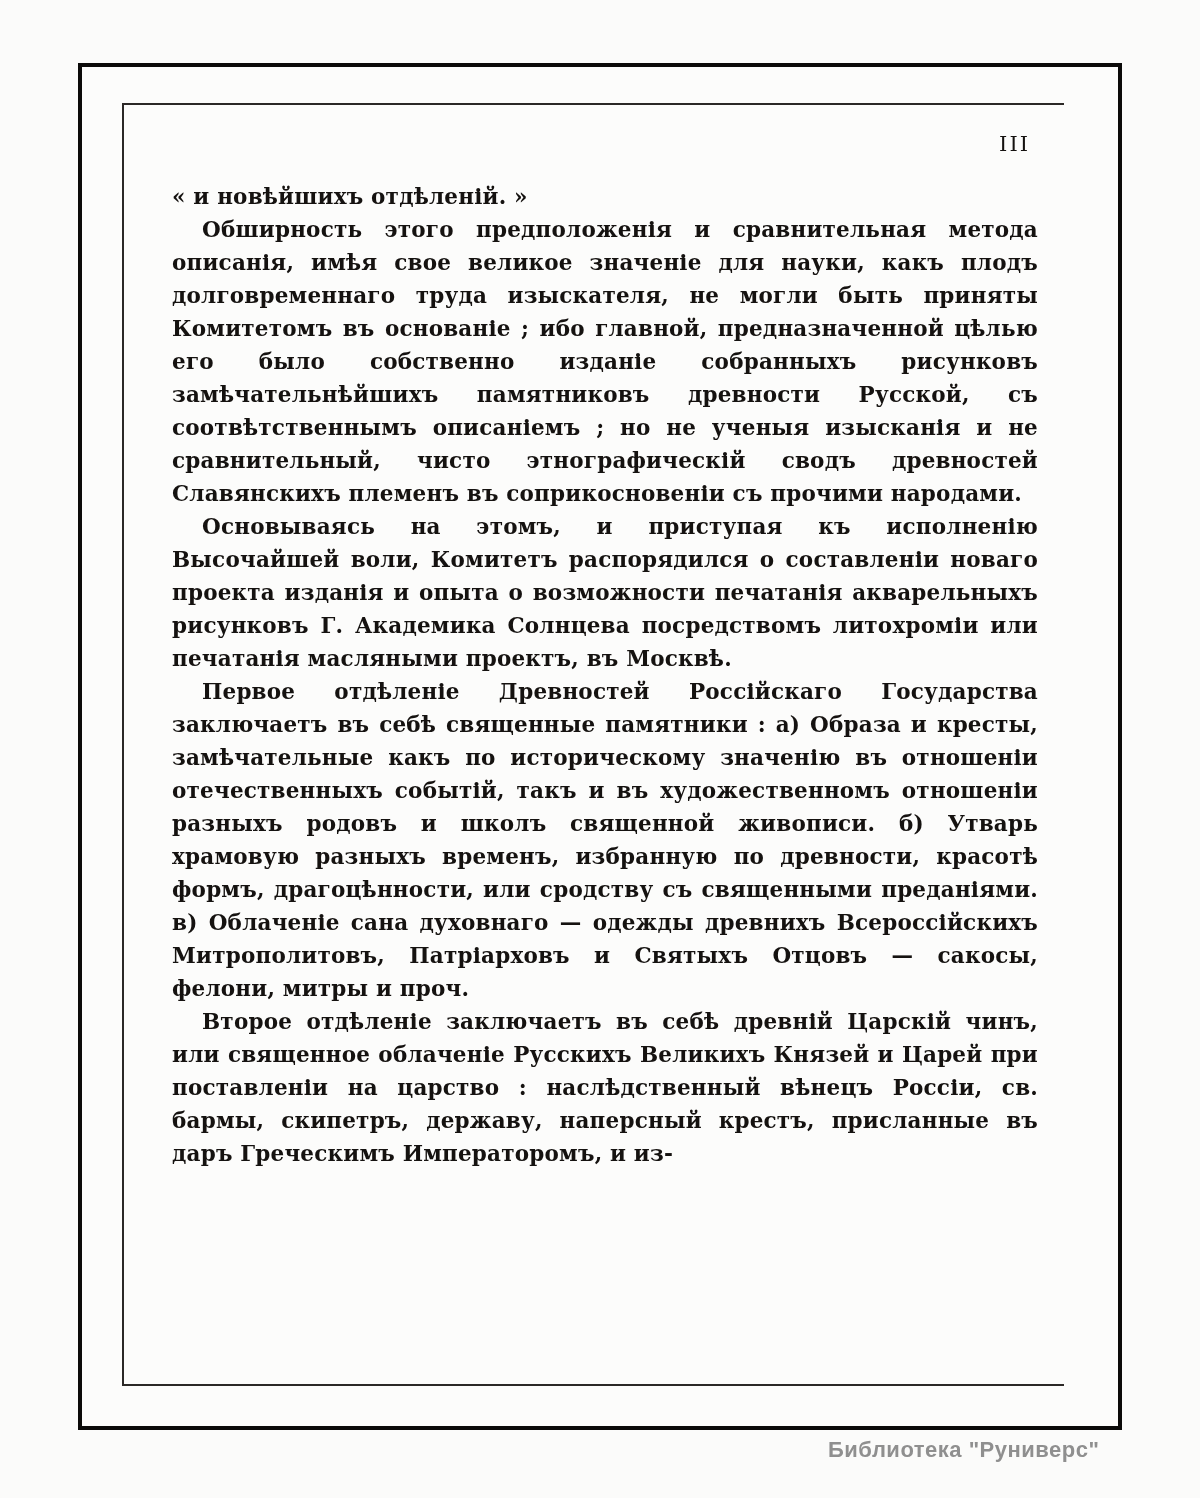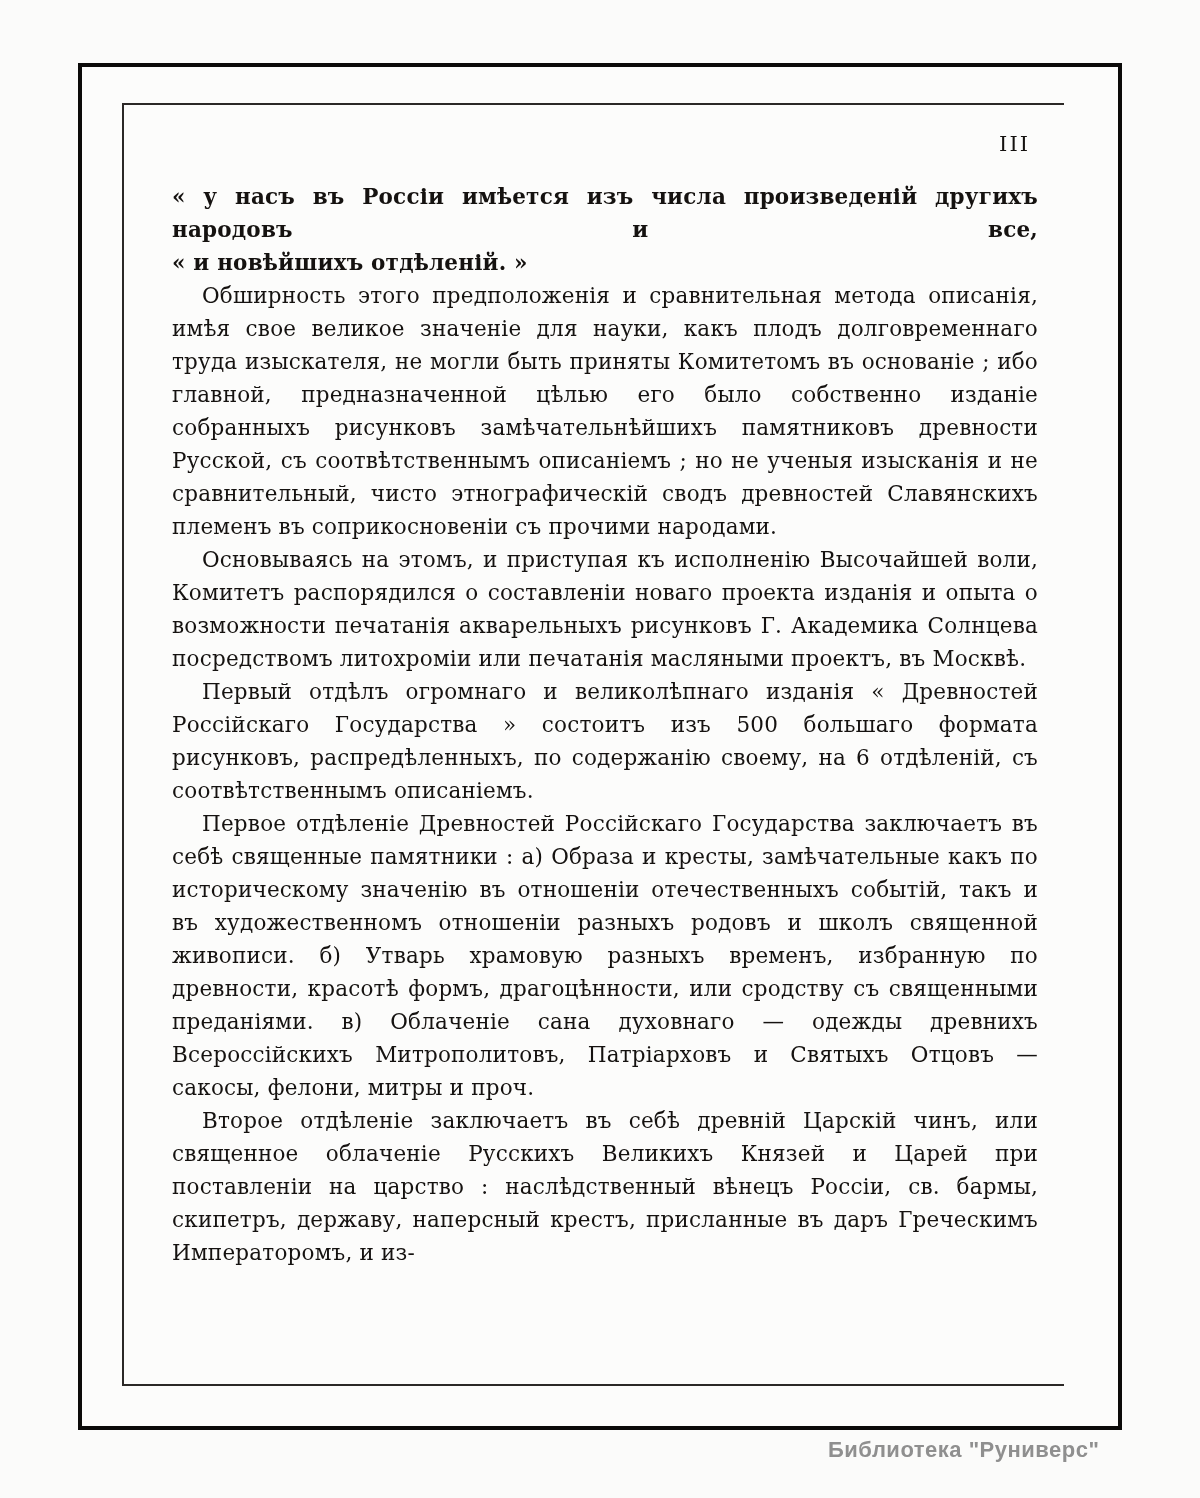--- a/index.html
+++ b/index.html
@@ -54,21 +54,21 @@
     text-align: justify;
     text-align-last: justify;
   }
   .quote-line.last {
     text-align-last: left;
   }
 
   .par {
     margin: 0;
     font-size: 21.5px;
-    font-weight: normal;
+    font-weight: bold;
     line-height: 33px;
     letter-spacing: 0.2px;
     text-align: justify;
     text-indent: 30px;
   }
 
   .watermark {
     position: absolute;
     top: 1437px;
     left: 828px;
@@ -83,23 +83,21 @@
 <body>
 
 <div class="scan-frame"></div>
 <div class="rule rule-top"></div>
 <div class="rule rule-left"></div>
 <div class="rule rule-bottom"></div>
 
 <div class="text-block">
   <div class="page-number">III</div>
 
-  <div class="quote-line">« у насъ въ Россіи имѣется изъ числа произведеній другихъ народовъ и все,</div>
   <div class="quote-line last">« и новѣйшихъ отдѣленій. »</div>
 
   <p class="par">Обширность этого предположенія и сравнительная метода описанія, имѣя свое великое значеніе для науки, какъ плодъ долговременнаго труда изыскателя, не могли быть приняты Комитетомъ въ основаніе ; ибо главной, предназначенной цѣлью его было собственно изданіе собранныхъ рисунковъ замѣчательнѣйшихъ памятниковъ древности Русской, съ соотвѣтственнымъ описаніемъ ; но не ученыя изысканія и не сравнительный, чисто этнографическій сводъ древностей Славянскихъ племенъ въ соприкосновеніи съ прочими народами.</p>
   <p class="par">Основываясь на этомъ, и приступая къ исполненію Высочайшей воли, Комитетъ распорядился о составленіи новаго проекта изданія и опыта о возможности печатанія акварельныхъ рисунковъ Г. Академика Солнцева посредствомъ литохроміи или печатанія масляными проектъ, въ Москвѣ.</p>
-  <p class="par">Первый отдѣлъ огромнаго и великолѣпнаго изданія « Древностей Россійскаго Государства » состоитъ изъ 500 большаго формата рисунковъ, распредѣленныхъ, по содержанію своему, на 6 отдѣленій, съ соотвѣтственнымъ описаніемъ.</p>
   <p class="par">Первое отдѣленіе Древностей Россійскаго Государства заключаетъ въ себѣ священные памятники : а) Образа и кресты, замѣчательные какъ по историческому значенію въ отношеніи отечественныхъ событій, такъ и въ художественномъ отношеніи разныхъ родовъ и школъ священной живописи. б) Утварь храмовую разныхъ временъ, избранную по древности, красотѣ формъ, драгоцѣнности, или сродству съ священными преданіями. в) Облаченіе сана духовнаго — одежды древнихъ Всероссійскихъ Митрополитовъ, Патріарховъ и Святыхъ Отцовъ — сакосы, фелони, митры и проч.</p>
   <p class="par">Второе отдѣленіе заключаетъ въ себѣ древній Царскій чинъ, или священное облаченіе Русскихъ Великихъ Князей и Царей при поставленіи на царство : наслѣдственный вѣнецъ Россіи, св. бармы, скипетръ, державу, наперсный крестъ, присланные въ даръ Греческимъ Императоромъ, и из-</p>
 </div>
 
 <div class="watermark">Библиотека "Руниверс"</div>
 
 </body></html>

